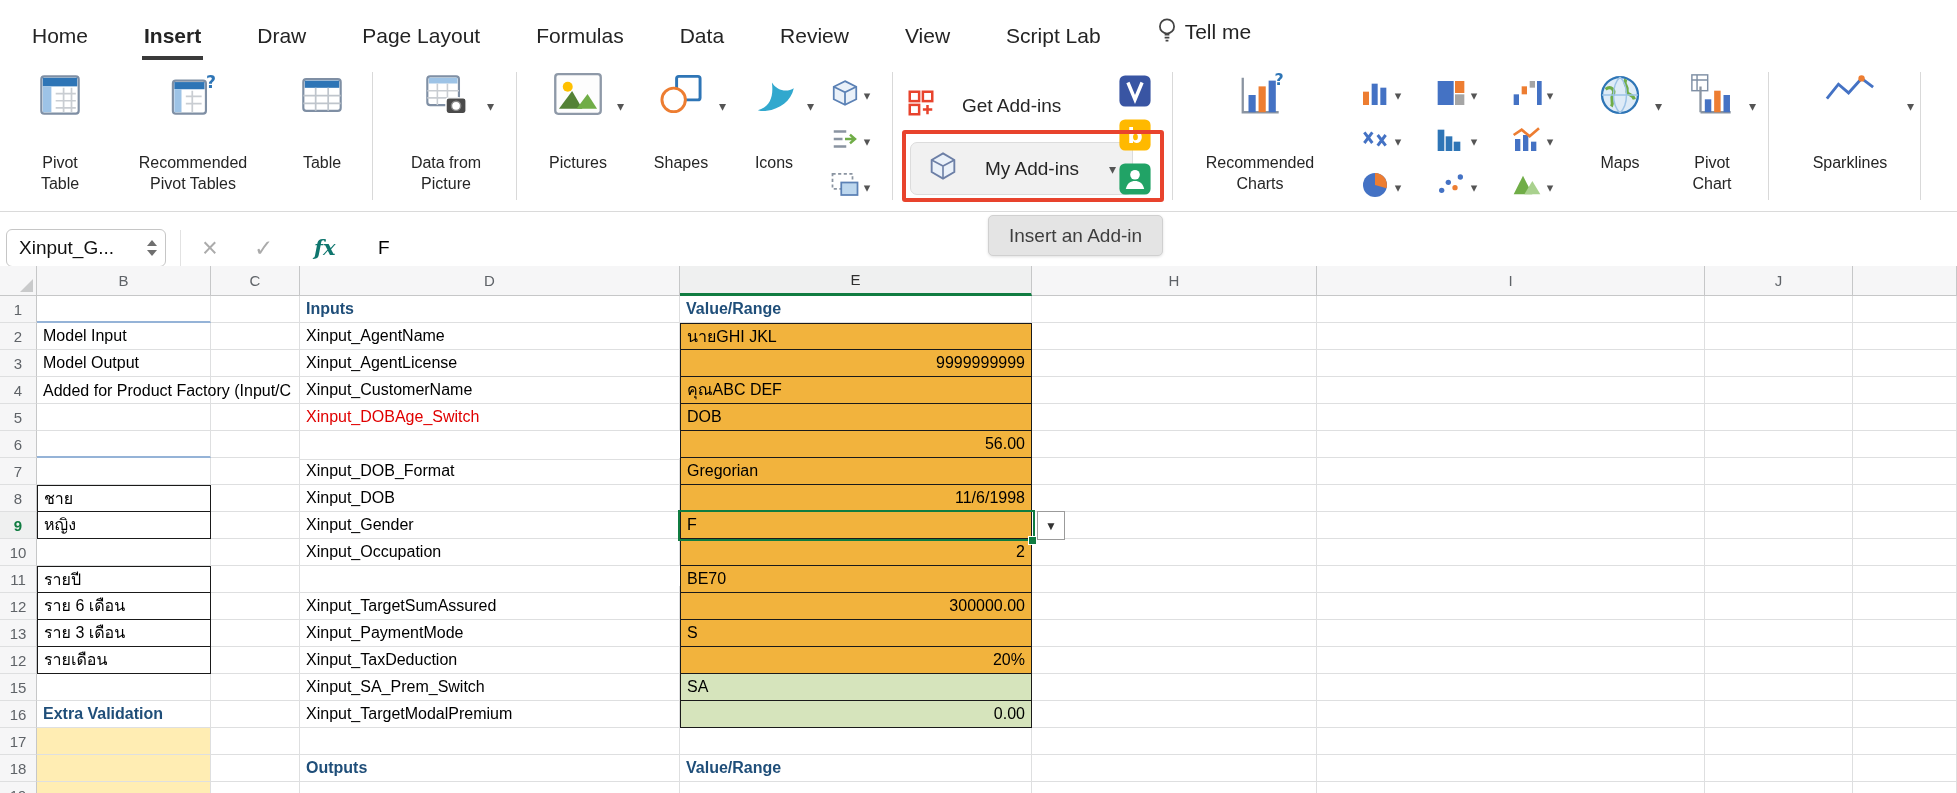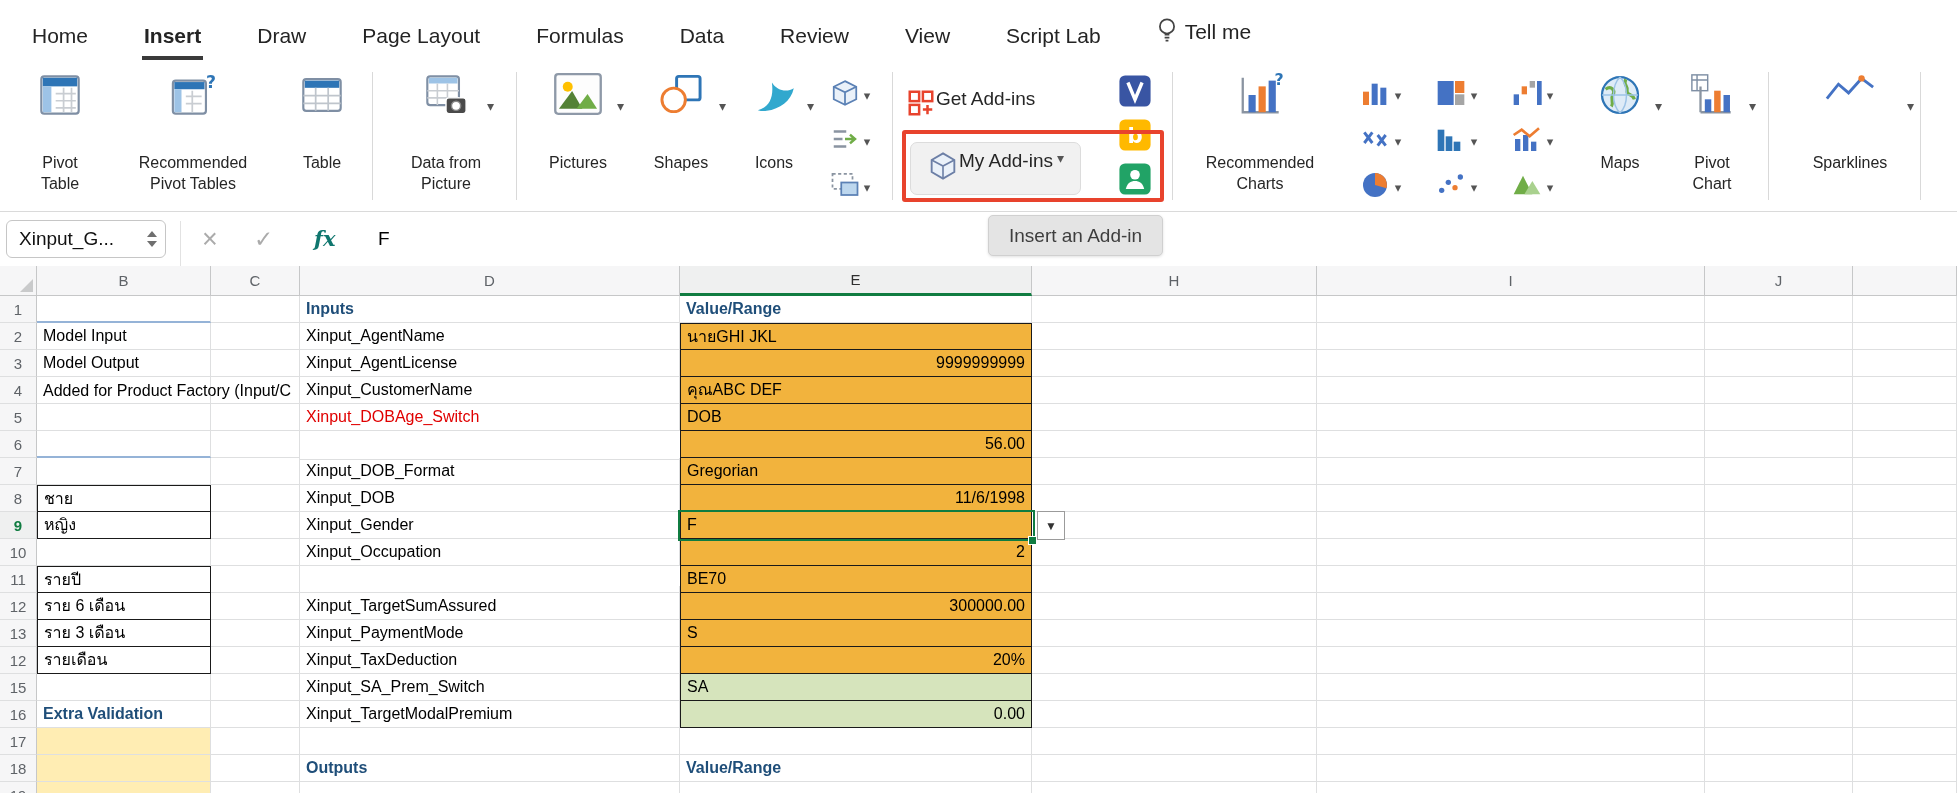--- a/index.html
+++ b/index.html
@@ -15,32 +15,32 @@
 
   
   .ribbon{position:absolute;top:60px;left:0;width:100%;height:152px;background:#fff;border-bottom:1px solid #dadada}
   .rbtn{position:absolute;top:0;height:150px;text-align:center;color:#262626;font-size:16px;cursor:default}
   .rbtn .ric{position:absolute;top:12px;left:50%;transform:translateX(-50%)}
   .rbtn .lbl{position:absolute;top:92px;width:100%;line-height:21px;white-space:nowrap}
   .chev{position:absolute;top:38px;right:8px;font-size:14px;color:#555}
   .gsep{position:absolute;top:12px;width:1px;height:128px;background:#d9d9d9}
   .rsmall{position:absolute;width:64px;height:42px;display:flex;align-items:center;justify-content:center;gap:4px}
   .rsmall .chev2{font-size:13px;color:#555}
-  .rrow{position:absolute;display:flex;gap:0;font-size:19px;color:#262626;white-space:nowrap}
+  .rrow{position:absolute;display:flex;align-items:center;gap:26px;font-size:19px;color:#262626;white-space:nowrap}
   .rrow.myadd{background:#f1f1f1;border:1px solid #dcdcdc;border-radius:7px;padding:7px 16px}
   .rrow .chev3{font-size:14px;color:#555;margin-left:4px}
   .appbtn{position:absolute;width:38px;height:38px;display:flex;align-items:center;justify-content:center}
 
   
   .redbox{position:absolute;left:902px;top:130px;width:262px;height:72px;border:4px solid #e8432d;border-radius:3px;pointer-events:none;z-index:20}
   .tooltip{position:absolute;left:988px;top:215px;height:41px;background:#e4e4e4;border:1px solid #d0d0d0;border-radius:5px;
            padding:0 20px;line-height:39px;font-size:19px;color:#3e3e3e;box-shadow:0 1px 3px rgba(0,0,0,.12);z-index:21;white-space:nowrap}
 
   
-  .fbar{position:absolute;top:213px;left:0;width:100%;height:64px;background:#fff;border-bottom:1px solid #000000}
+  .fbar{position:absolute;top:222px;left:0;width:100%;height:64px;background:#fff;border-bottom:1px solid #000000}
   .namebox{position:absolute;left:6px;top:7px;width:160px;height:38px;border:1.5px solid #c6c6c6;border-radius:6px;
            display:flex;align-items:center;padding:0 8px 0 12px;font-size:19px;color:#111}
   .nbtxt{overflow:hidden;white-space:nowrap}
   .nbspin{margin-left:auto;display:flex;flex-direction:column;gap:4px;align-items:center}
   .nbspin i{display:block;width:0;height:0;border-left:5px solid transparent;border-right:5px solid transparent}
   .nbspin .up{border-bottom:6px solid #6f6f6f}
   .nbspin .dn{border-top:6px solid #6f6f6f}
   .fdiv{position:absolute;left:180px;top:8px;bottom:8px;width:1px;background:#e2e2e2}
   .fbtn{position:absolute;top:0;line-height:52px;color:#ababab}
   .fcancel{left:202px;font-size:27px}

